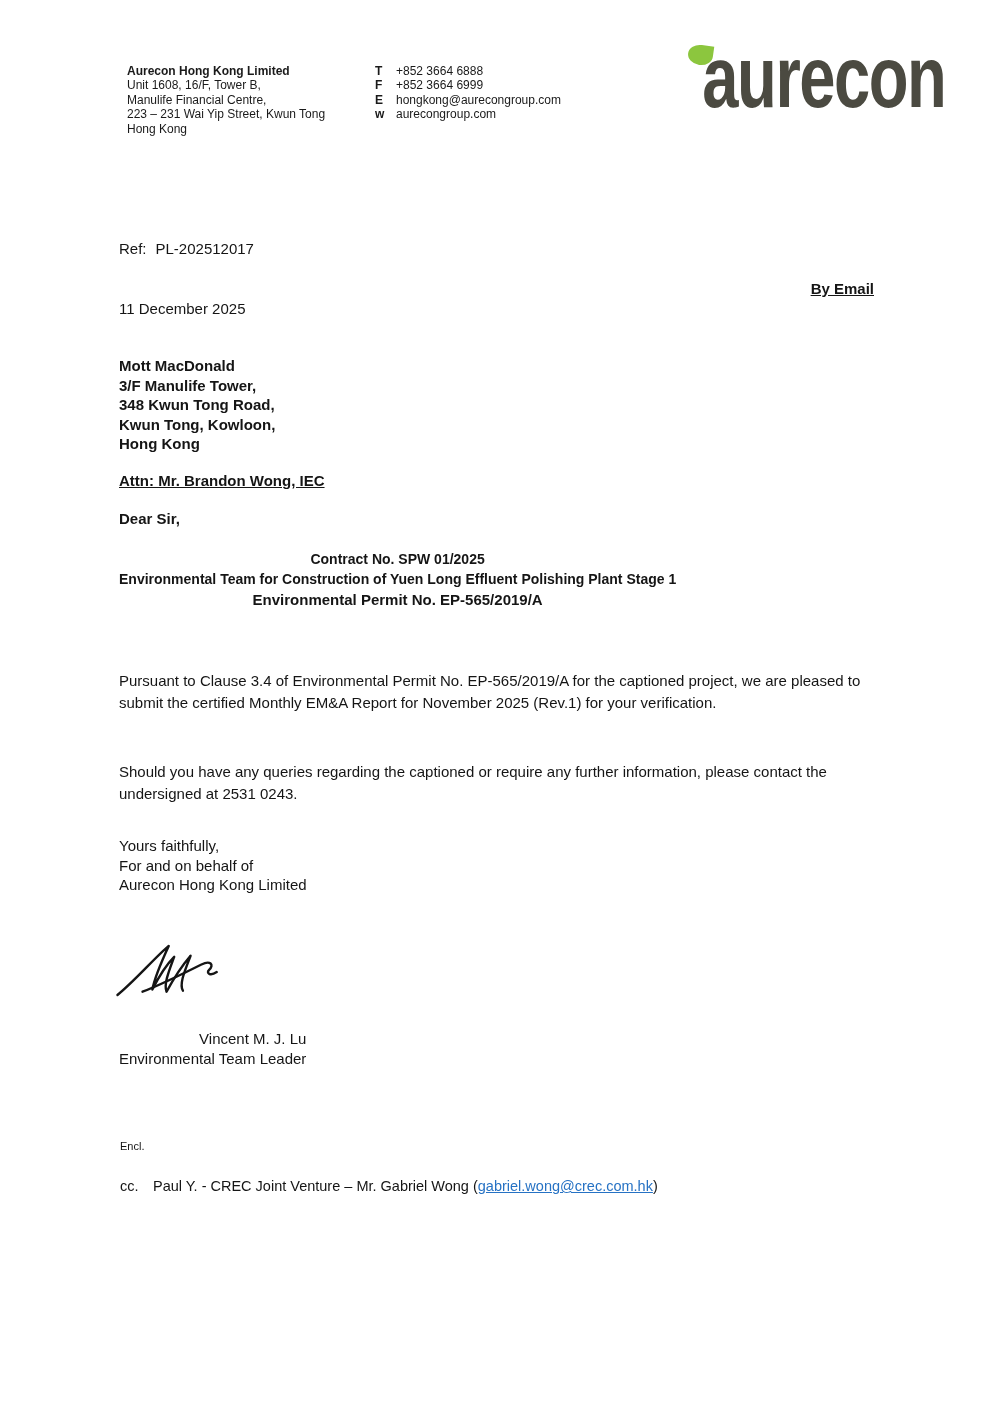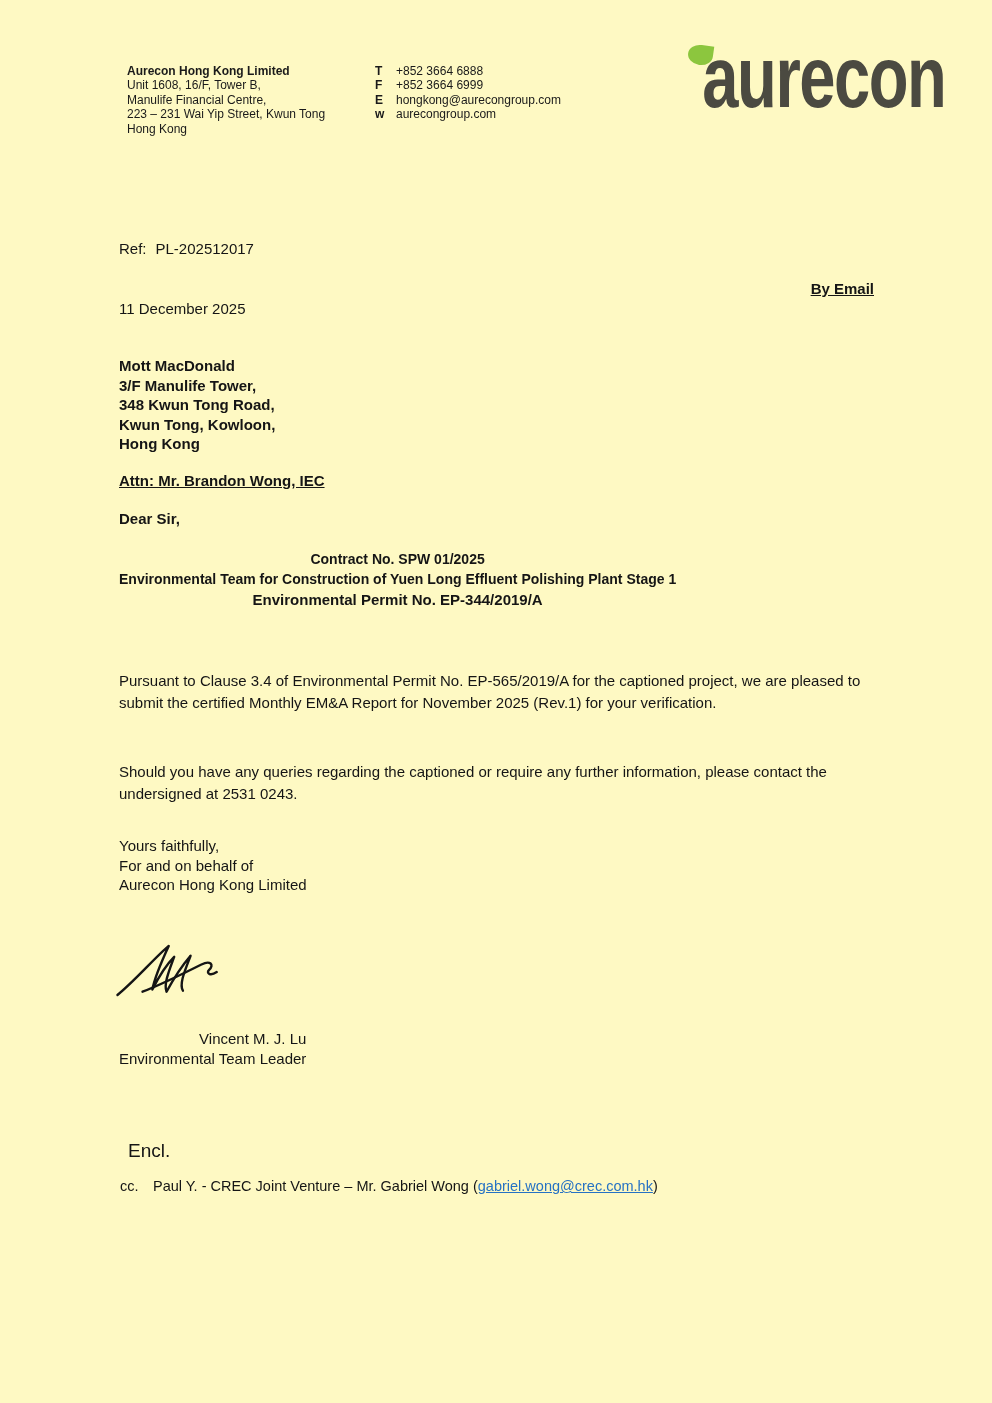--- a/index.html
+++ b/index.html
@@ -2,21 +2,21 @@
 <html><head>
 <meta charset="utf-8">
 <style>
   * { margin: 0; padding: 0; box-sizing: border-box; }
   html, body { background: #e8e8e8; }
   .page {
     position: relative;
     width: 992px;
     height: 1403px;
     margin: 0 auto;
-    background: #fef9c3;
+    background: #ffffff;
     font-family: "Liberation Sans", sans-serif;
     color: #151515;
     overflow: hidden;
   }
 
   
   .lh-company {
     position: absolute; left: 127px; top: 64px;
     font-size: 12px; line-height: 14.4px; color: #1a1a1a;
   }
@@ -84,21 +84,21 @@
     font-size: 15px; line-height: 19.6px;
   }
 
   .signature { position: absolute; left: 112px; top: 938px; }
 
   .signatory {
     position: absolute; left: 119px; top: 1029px;
     font-size: 15px; line-height: 19.6px; text-align: right;
   }
 
-  .encl { position: absolute; left: 128px; top: 1140px; font-size: 19px; }
+  .encl { position: absolute; left: 120px; top: 1140px; font-size: 11px; }
 
   .cc-block {
     position: absolute; left: 120px; top: 1176px;
     font-size: 14.5px; line-height: 21.5px;
     display: flex;
   }
   .cc-label { width: 33px; }
   .cc-entries a, .cc-entries .email-link {
     color: #2672c4; text-decoration: underline; cursor: pointer;
   }
@@ -154,21 +154,21 @@
     <div>Hong Kong</div>
   </div>
 
   <div class="attn-line">Attn: Mr. Brandon Wong, IEC</div>
 
   <div class="salutation">Dear Sir,</div>
 
   <div class="subject">
     <div class="s-cal">Contract No. SPW 01/2025</div>
     <div class="s-cal">Environmental Team for Construction of Yuen Long Effluent Polishing Plant Stage 1</div>
-    <div class="s-ari">Environmental Permit No. EP-344/2019/A</div>
+    <div class="s-ari">Environmental Permit No. EP-565/2019/A</div>
   </div>
 
   <div class="para para1">Pursuant to Clause 3.4 of Environmental Permit No. EP-565/2019/A for the captioned project, we are pleased to submit the certified Monthly EM&amp;A Report for November 2025 (Rev.1) for your verification.</div>
   <div class="para para2">Should you have any queries regarding the captioned or require any further information, please contact the undersigned at 2531 0243.</div>
 
   <div class="closing">
     <div>Yours faithfully,</div>
     <div>For and on behalf of</div>
     <div>Aurecon Hong Kong Limited</div>
   </div>

